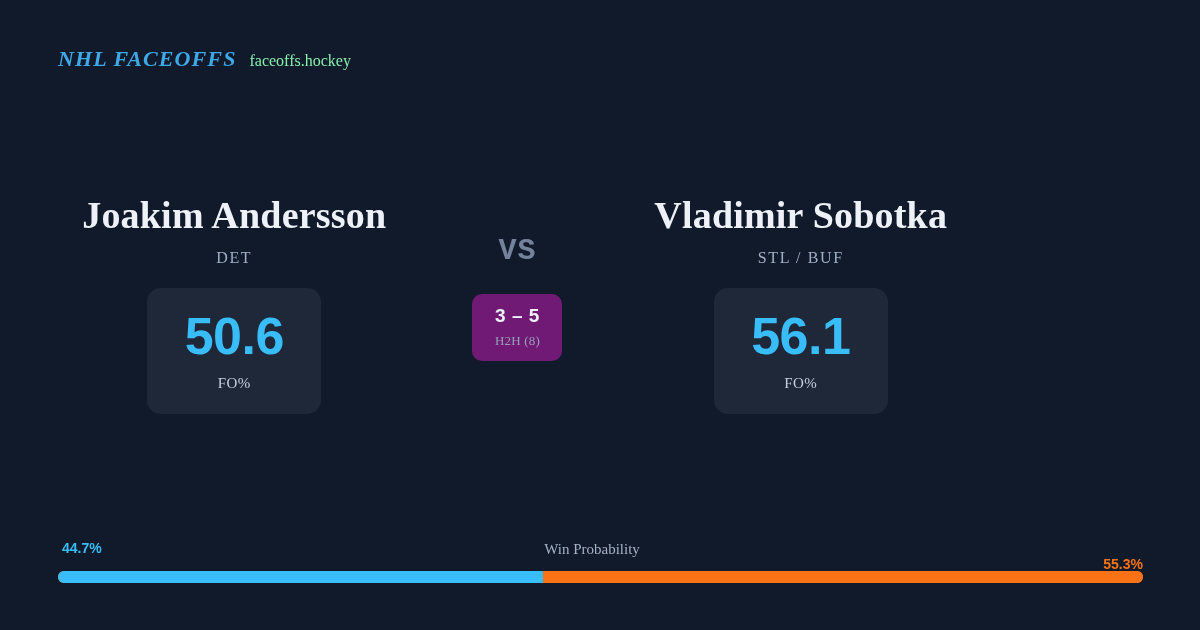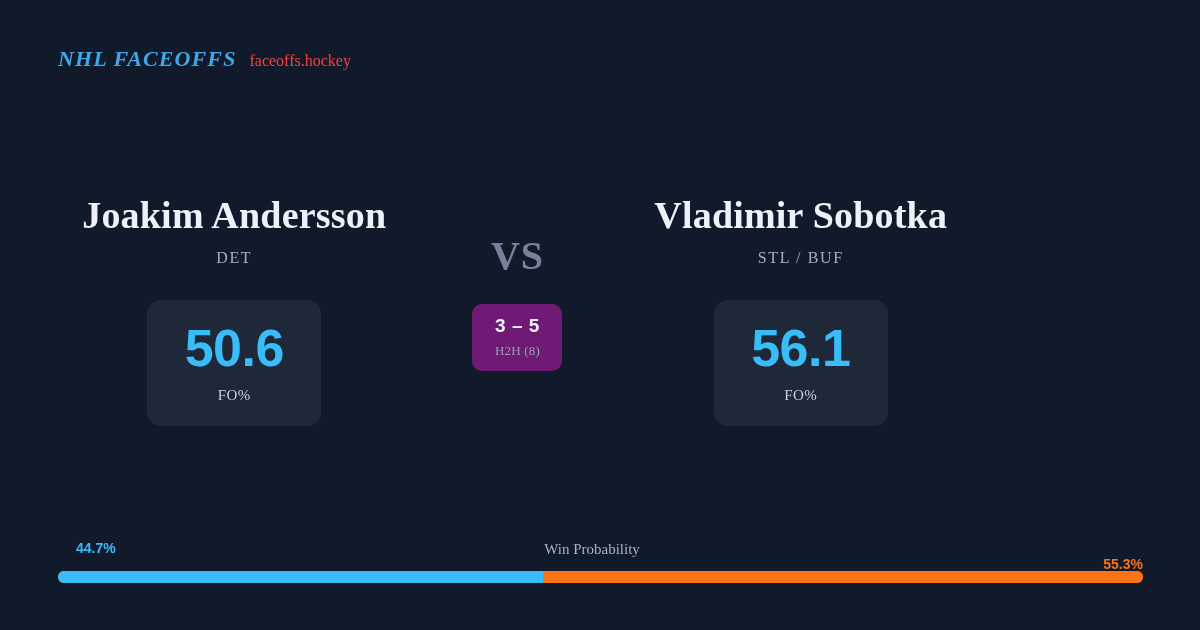--- a/index.html
+++ b/index.html
@@ -26,21 +26,21 @@
     font-weight:bold;
     font-size:22px;
     letter-spacing:1.1px;
     color:#3ea9e8;
     white-space:nowrap;
     font-style:italic;
   }
   #site {
     font-family:"Liberation Serif", serif;
     font-size:16px;
-    color:#ef4444;
+    color:#86efac;
     white-space:nowrap;
   }
 
   
   #matchup {
     position:absolute;
     left:16px; top:196px;
     width:1003px;
     display:flex;
     align-items:flex-start;
@@ -63,21 +63,21 @@
   }
   .player-team {
     margin-top:15px;
     font-family:"Liberation Serif", serif;
     font-size:16px;
     letter-spacing:1.6px;
     color:#9fb0c6;
     white-space:nowrap;
   }
   .stat-card {
-    margin-top:33px;
+    margin-top:21px;
     width:174px; height:126px;
     background:#1f2839;
     border-radius:14px;
     display:flex;
     flex-direction:column;
     align-items:center;
     justify-content:center;
   }
   .stat-value {
     font-family:"Liberation Sans", sans-serif;
@@ -97,23 +97,23 @@
 
   
   .center-col {
     width:140px;
     display:flex;
     flex-direction:column;
     align-items:center;
     padding-top:40px;
   }
   #vs-text {
-    font-family:Liberation Serif, serif;
-    font-weight:bold;
-    font-size:40px;
+    font-family:Liberation Mono, monospace;
+    font-weight:bold;
+    font-size:30px;
     color:#74839b;
     line-height:1.0;
     letter-spacing:1px;
   }
   #h2h-card {
     margin-top:28px;
     width:90px; height:67px;
     background:#701a75;
     border-radius:10px;
     display:flex;
@@ -141,21 +141,21 @@
   #winprob {
     position:absolute;
     left:58px; top:540px;
     width:1085px;
   }
   #winprob-labels {
     position:relative;
     height:22px;
   }
   #wp-left {
-    position:absolute; left:18px; top:0;
+    position:absolute; left:4px; top:0;
     font-size:14px; font-weight:bold;
     color:#38bdf8;
   }
   #wp-title {
     position:absolute; left:0; right:17px; top:1px;
     text-align:center;
     font-family:"Liberation Serif", serif;
     font-size:15px;
     color:#a5b2c6;
   }

